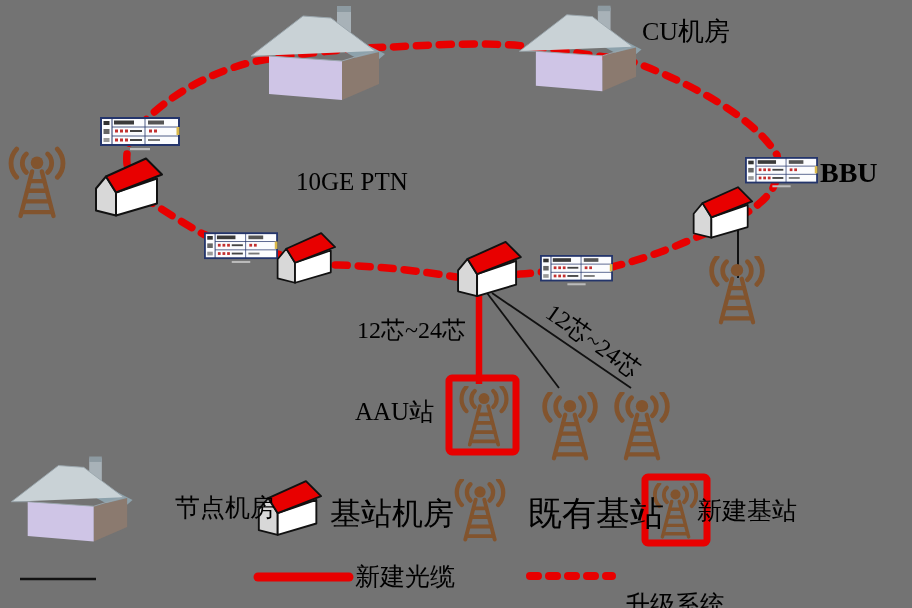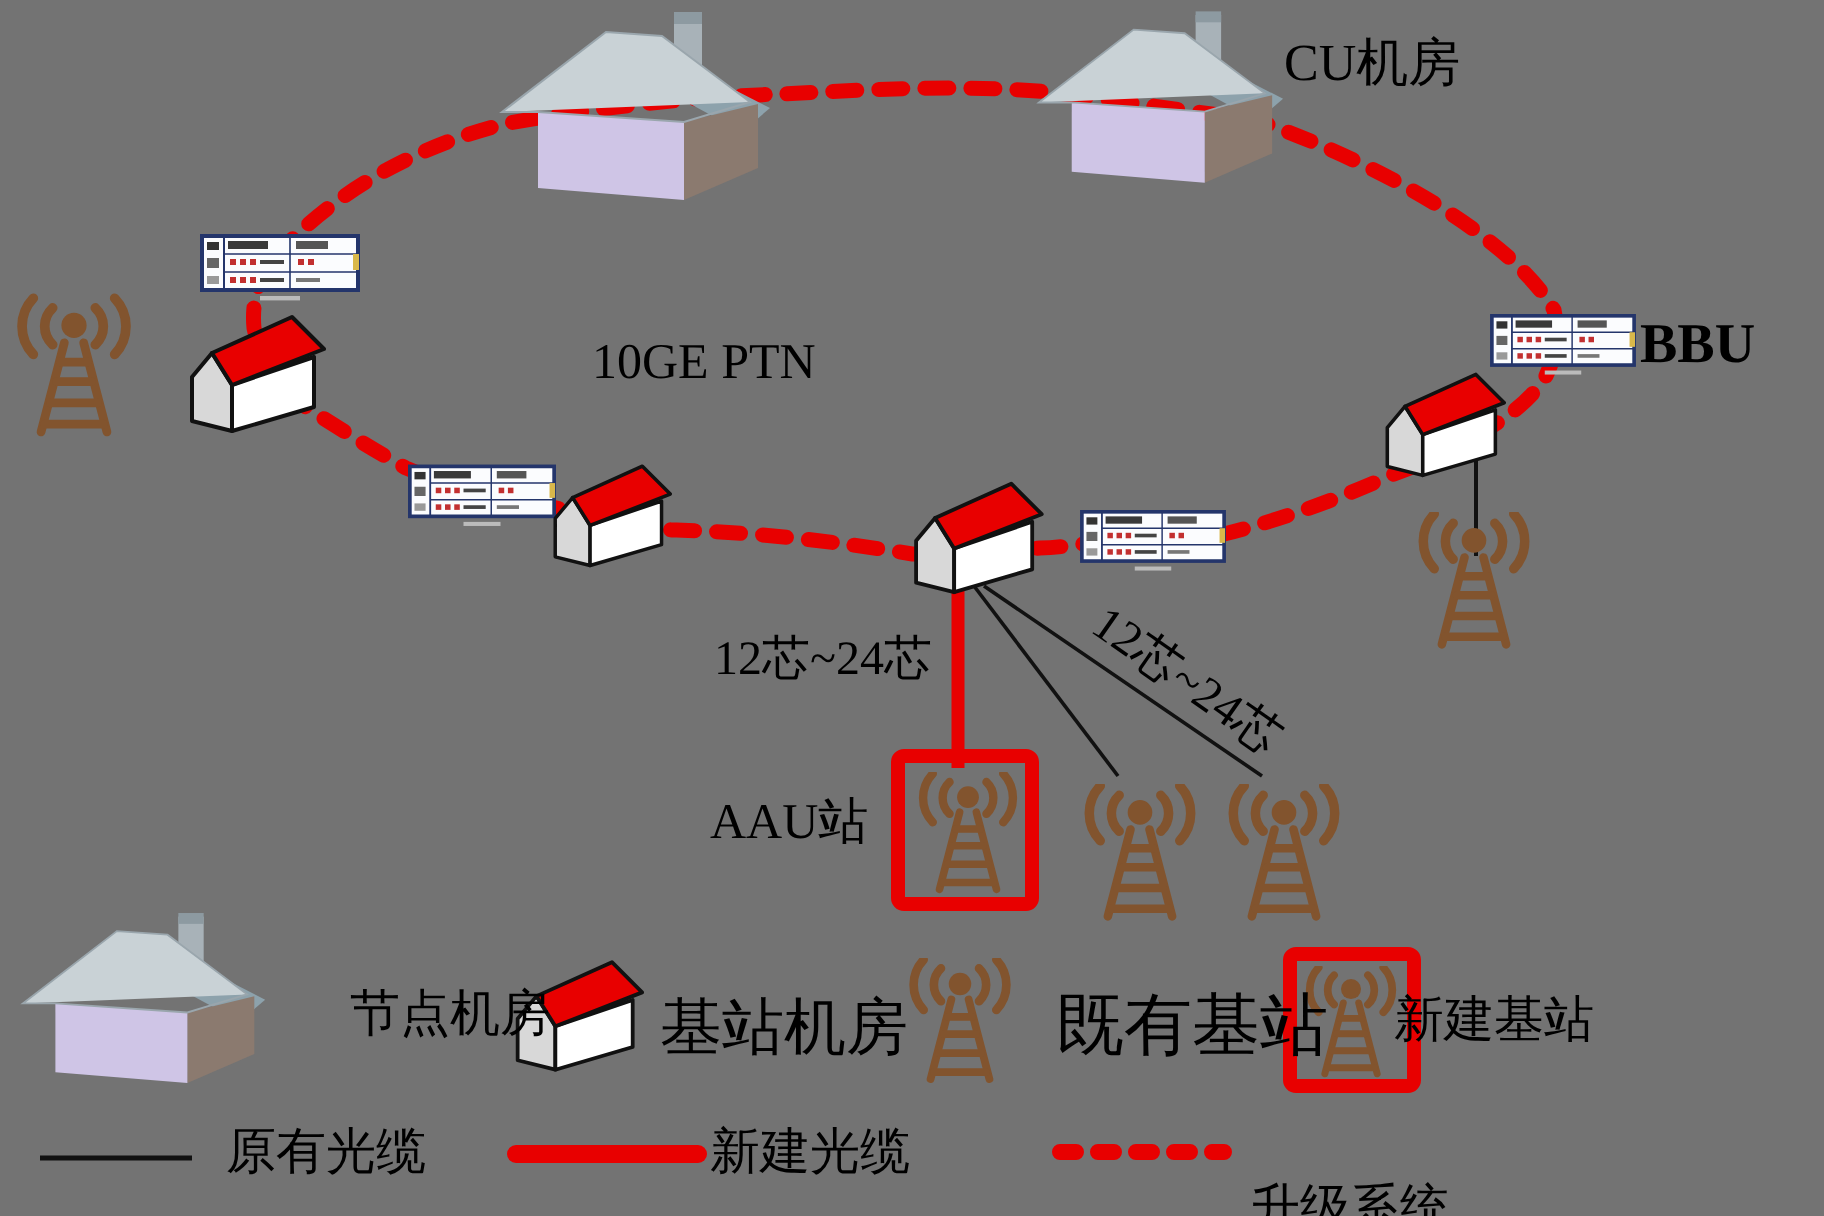--- a/index.html
+++ b/index.html
@@ -157,16 +157,15 @@
   <div class="lbl lbl-note2">10GE PTN</div>
   <div class="lbl lbl-bbu">BBU</div>
   <div class="lbl lbl-fiber-h">12芯~24芯</div>
   <div class="lbl lbl-fiber-d">12芯~24芯</div>
   <div class="lbl lbl-aau">AAU站</div>
 
   <div class="lbl lbl-node">节点机房</div>
   <div class="lbl lbl-btsroom">基站机房</div>
   <div class="lbl lbl-exist">既有基站</div>
   <div class="lbl lbl-newbts">新建基站</div>
-  <div class="lbl lbl-origfib">原有光缆</div>
   <div class="lbl lbl-newfib">新建光缆</div>
   <div class="lbl lbl-upgrade">升级系统</div>
 </div>
 
 </body></html>

